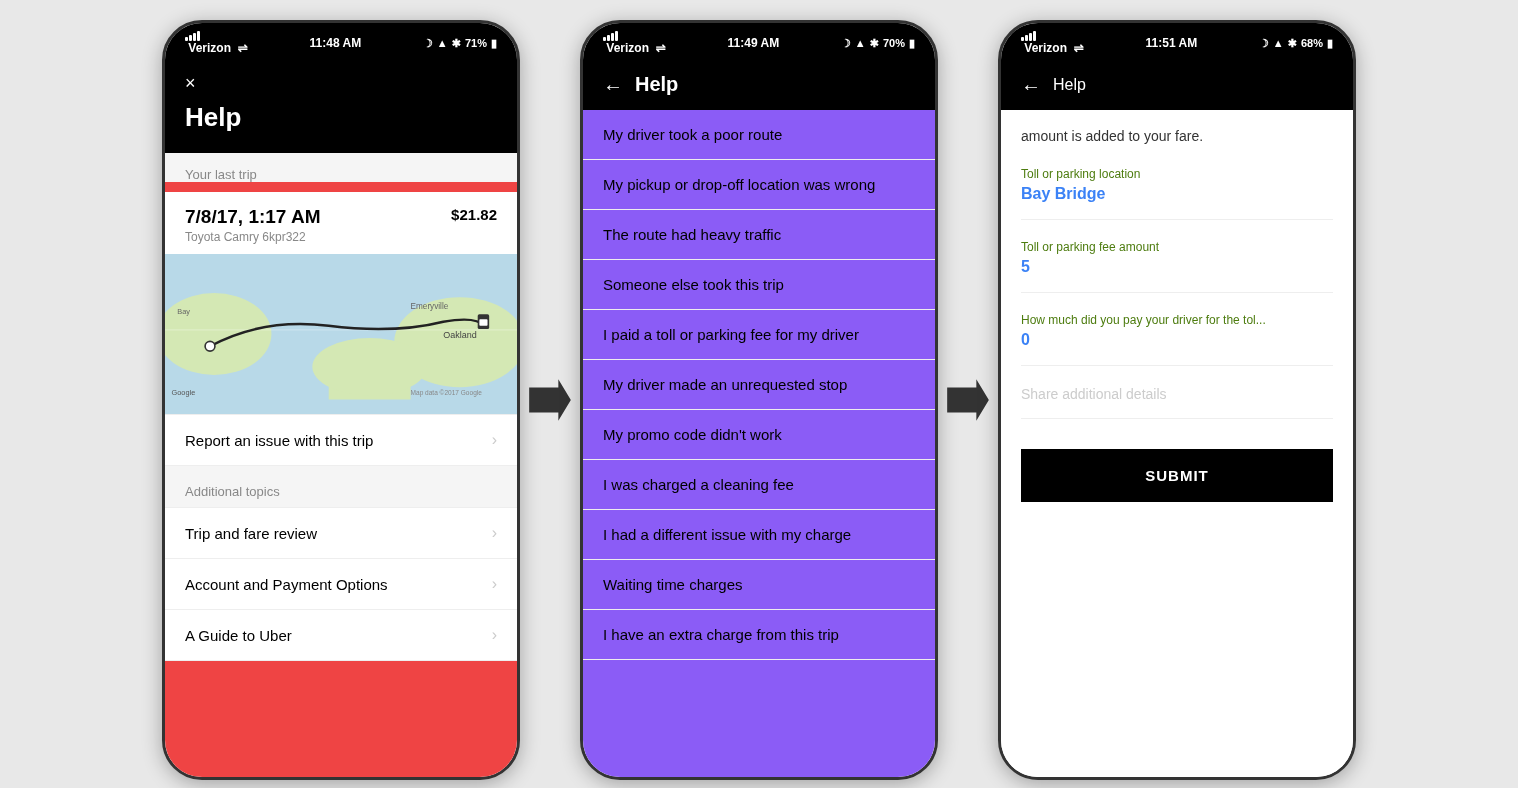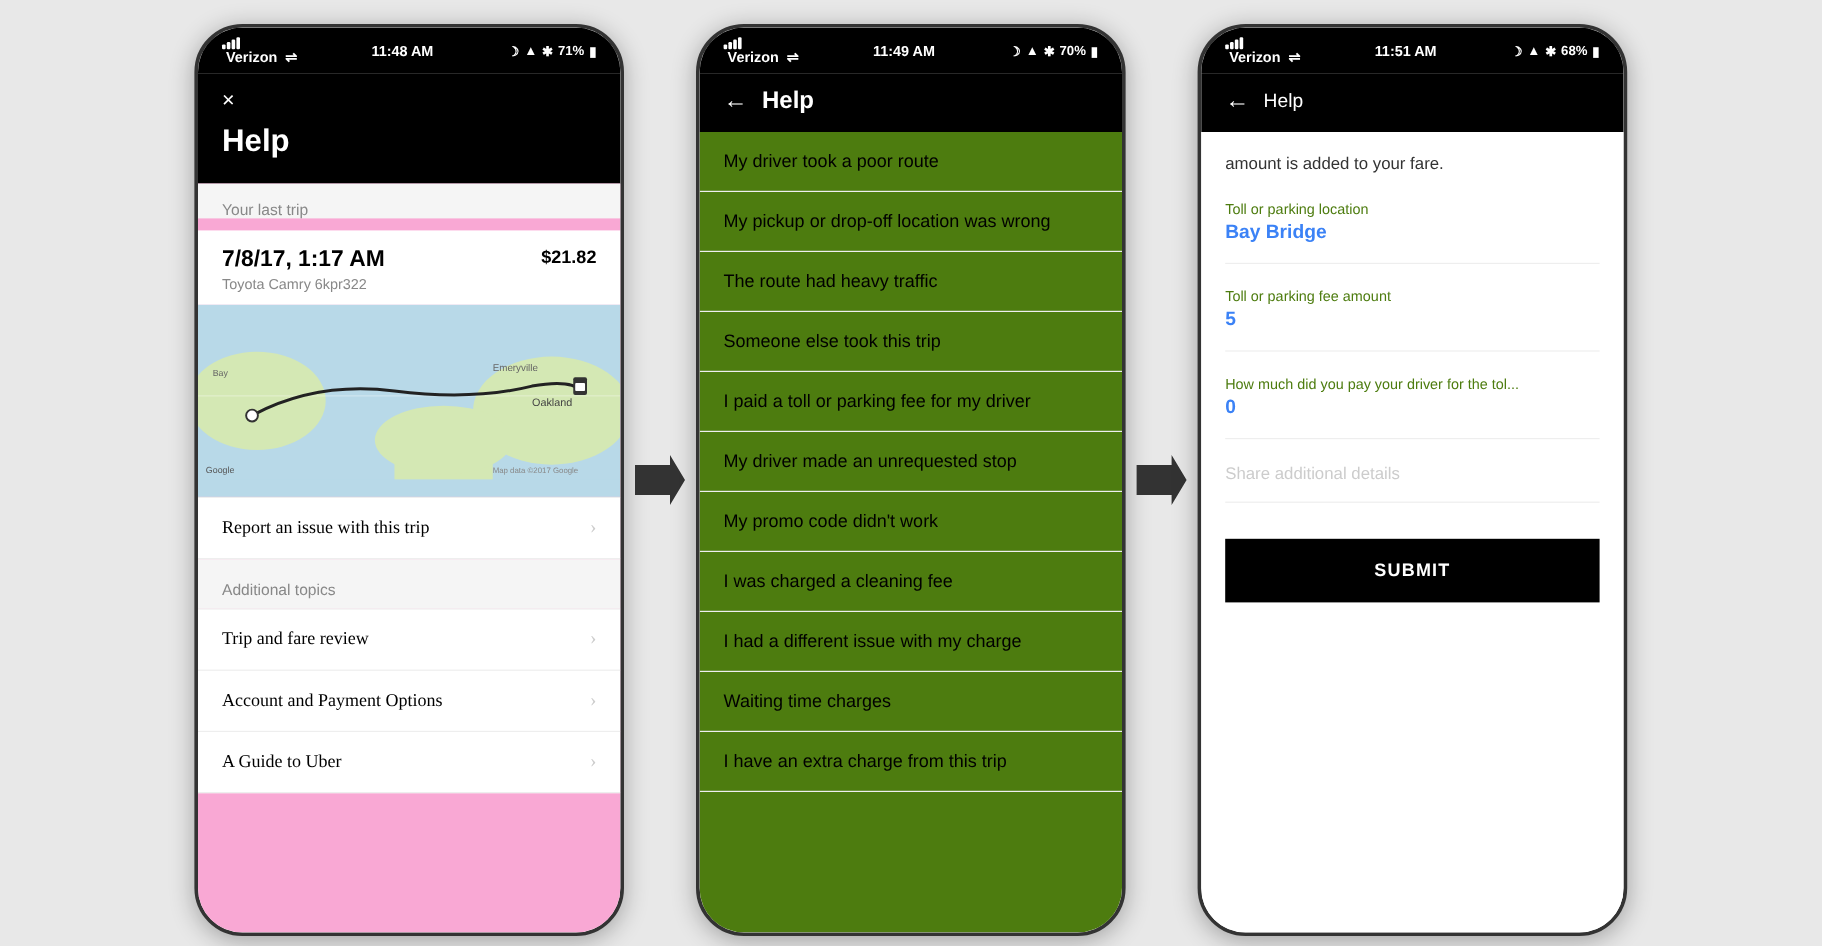--- a/index.html
+++ b/index.html
@@ -72,21 +72,21 @@
       margin-bottom: 8px;
     }
     .screen1-header .title {
       font-size: 26px;
       font-weight: 700;
     }
 
     .screen1-body {
       flex: 1;
       overflow-y: auto;
-      background: #f9a8d4;
+      background: #ef4444;
     }
 
     .last-trip-section {
       background: #f5f5f5;
       padding: 14px 20px 0;
     }
     .last-trip-label {
       font-size: 13px;
       color: #888;
       margin-bottom: 10px;
@@ -111,21 +111,20 @@
 
     
     .map-svg {
       width: 100%;
       height: 100%;
     }
 
     .menu-section {
       background: #fff;
       border-top: 1px solid #eee;
-      font-family: Liberation Serif, serif;
     }
 
     .menu-item {
       display: flex;
       justify-content: space-between;
       align-items: center;
       padding: 16px 20px;
       border-bottom: 1px solid #eee;
       cursor: pointer;
       font-size: 15px;
@@ -148,21 +147,21 @@
       align-items: center;
       padding: 12px 20px 14px;
       flex-shrink: 0;
     }
     .back-btn { font-size: 20px; margin-right: 12px; cursor: pointer; }
     .screen2-header .title { font-size: 20px; font-weight: 700; }
 
     .screen2-body {
       flex: 1;
       overflow-y: auto;
-      background: #4d7c0f;
+      background: #8b5cf6;
     }
 
     .help-item {
       padding: 16px 20px;
       border-bottom: 1px solid #eee;
       font-size: 15px;
       cursor: pointer;
     }
 
     

